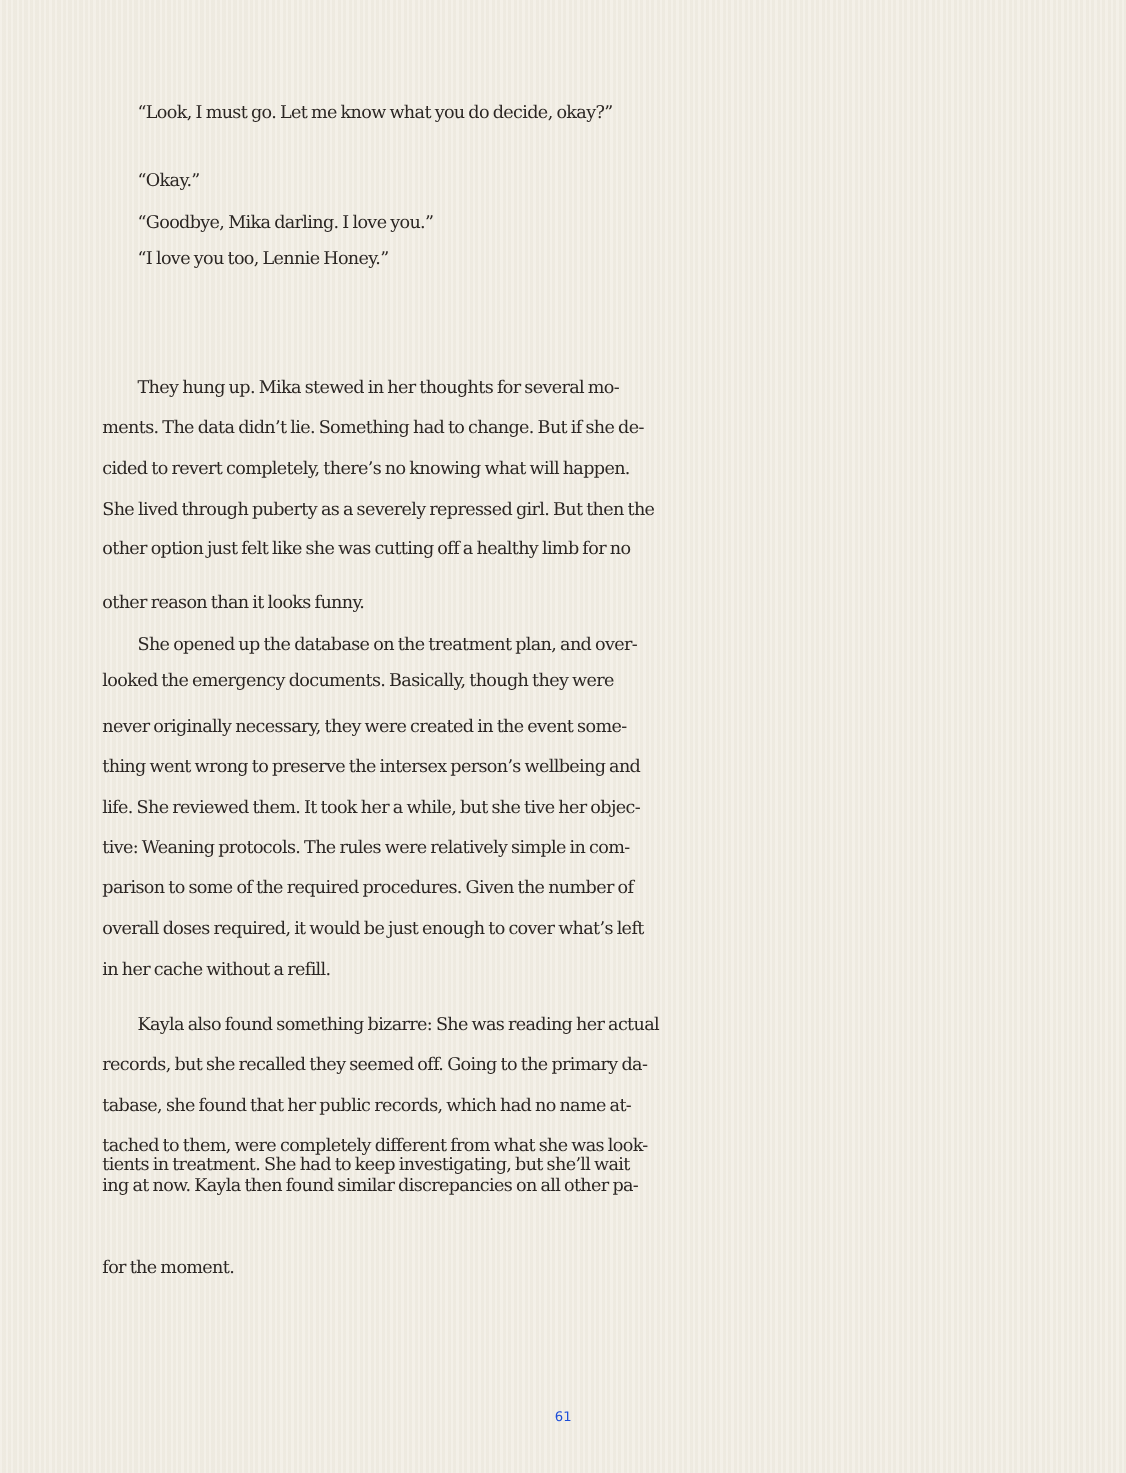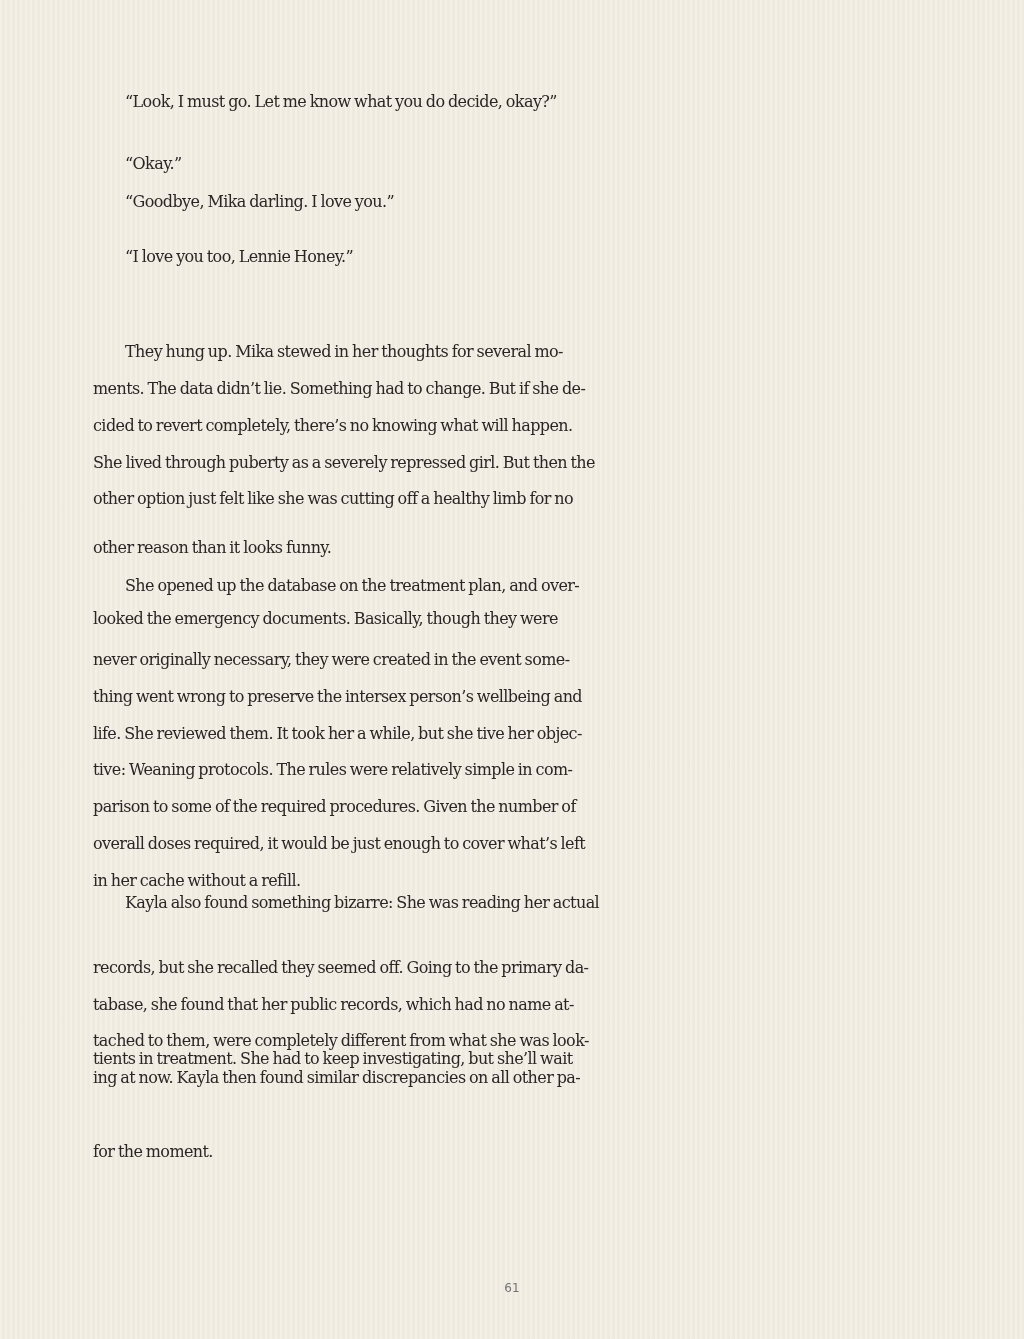--- a/index.html
+++ b/index.html
@@ -18,33 +18,33 @@
     line-height: 30px;
     white-space: nowrap;
     letter-spacing: -0.6px;
     word-spacing: -1px;
   }
   .line.indent { left: 125px; }
   .page-num {
     position: absolute; left: 0; width: 1024px; top: 1281px;
     text-align: center;
     font-family: "DejaVu Sans", sans-serif;
-    font-size: 12px; color: #737373;
+    font-size: 12px; color: #1d4ed8;
   }
 </style>
 </head>
 <body>
 
 <div>
 
   <div>
     <div class="line indent" style="top:87px">“Look, I must go. Let me know what you do decide, okay?”</div>
     <div class="line indent" style="top:149px">“Okay.”</div>
     <div class="line indent" style="top:187px">“Goodbye, Mika darling. I love you.”</div>
-    <div class="line indent" style="top:242px">“I love you too, Lennie Honey.”</div>
+    <div class="line indent" style="top:220px">“I love you too, Lennie Honey.”</div>
   </div>
 
   <div>
     <div class="line indent" style="top:337px">They hung up. Mika stewed in her thoughts for several mo-</div>
     <div class="line" style="top:374px">ments. The data didn’t lie. Something had to change. But if she de-</div>
     <div class="line" style="top:411px">cided to revert completely, there’s no knowing what will happen.</div>
     <div class="line" style="top:448px">She lived through puberty as a severely repressed girl. But then the</div>
     <div class="line" style="top:484px">other option just felt like she was cutting off a healthy limb for no</div>
     <div class="line" style="top:533px">other reason than it looks funny.</div>
   </div>
@@ -55,21 +55,21 @@
     <div class="line" style="top:645px">never originally necessary, they were created in the event some-</div>
     <div class="line" style="top:682px">thing went wrong to preserve the intersex person’s wellbeing and</div>
     <div class="line" style="top:719px">life. She reviewed them. It took her a while, but she tive her objec-</div>
     <div class="line" style="top:755px">tive: Weaning protocols. The rules were relatively simple in com-</div>
     <div class="line" style="top:792px">parison to some of the required procedures. Given the number of</div>
     <div class="line" style="top:829px">overall doses required, it would be just enough to cover what’s left</div>
     <div class="line" style="top:866px">in her cache without a refill.</div>
   </div>
 
   <div>
-    <div class="line indent" style="top:888px">Kayla also found something bizarre: She was reading her actual</div>
+    <div class="line indent" style="top:916px">Kayla also found something bizarre: She was reading her actual</div>
     <div class="line" style="top:953px">records, but she recalled they seemed off. Going to the primary da-</div>
     <div class="line" style="top:990px">tabase, she found that her public records, which had no name at-</div>
     <div class="line" style="top:1026px">tached to them, were completely different from what she was look-</div>
     <div class="line" style="top:1063px">ing at now. Kayla then found similar discrepancies on all other pa-</div>
     <div class="line" style="top:1044px">tients in treatment. She had to keep investigating, but she’ll wait</div>
     <div class="line" style="top:1137px">for the moment.</div>
   </div>
 
   <div class="page-num">61</div>
 </div>

